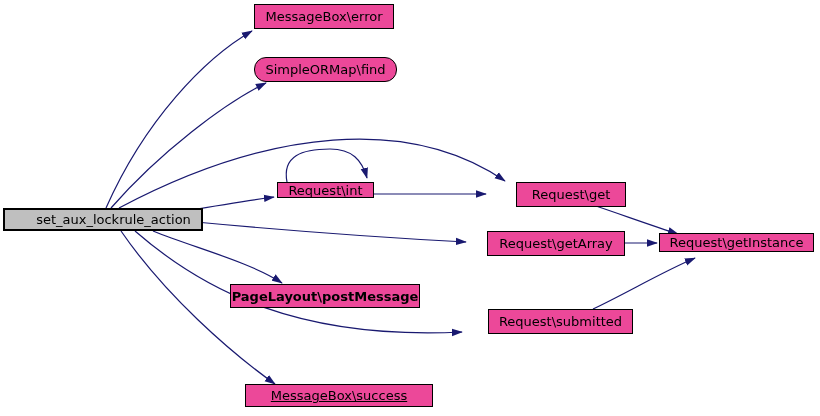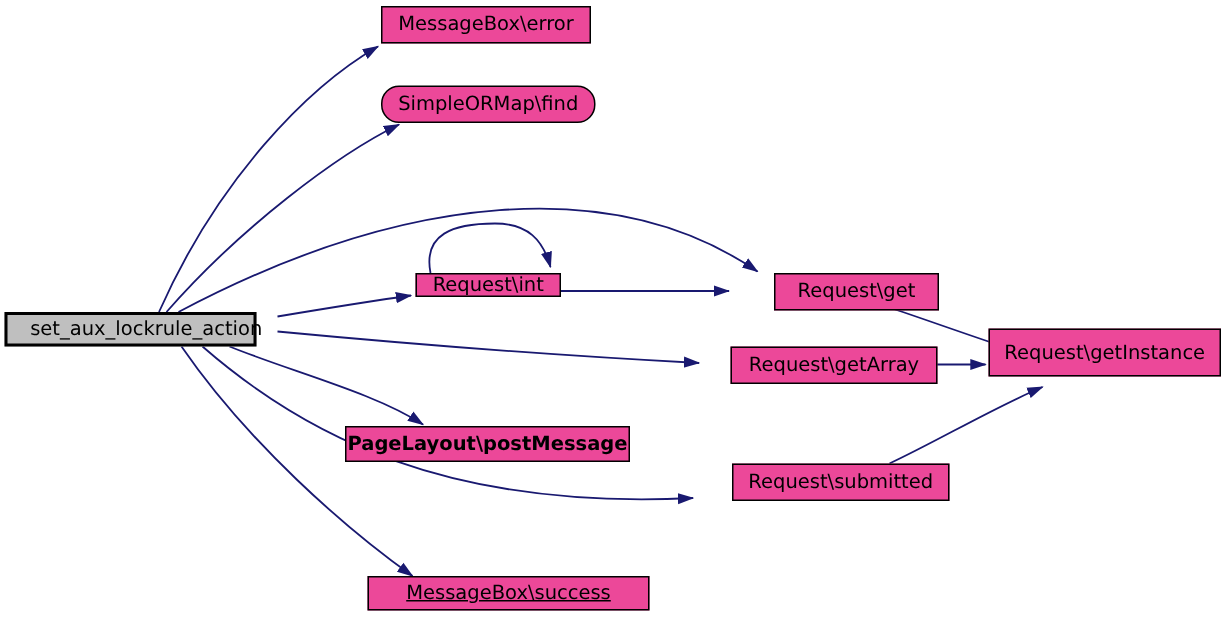--- a/index.html
+++ b/index.html
@@ -61,39 +61,39 @@
         <path d="M135,231 C205,292 300,340 462,332" marker-end="url(#arrowhead)"></path>
         <path d="M121,231 C165,295 230,352 275,384" marker-end="url(#arrowhead)"></path>
         <path d="M287,182 C282,156 302,149 330,149 C352,149 362,160 367,178" marker-end="url(#arrowhead)"></path>
         <path d="M374,194 L486,194" marker-end="url(#arrowhead)"></path>
         <path d="M590,204 C620,214 650,225 678,234" marker-end="url(#arrowhead)"></path>
         <path d="M609,243 L657,243" marker-end="url(#arrowhead)"></path>
         <path d="M593,309 C625,294 662,272 695,258" marker-end="url(#arrowhead)"></path>
       </g>
   </svg>
   <div id="node-layer">
-      <div class="node highlight" style="left: 3px; top: 208px; width: 168px; height: 23px; padding-left: 21px;">
+      <div class="node highlight" style="left: 3px; top: 208px; width: 200px; height: 23px; padding-left: 21px;">
         <span>set_aux_lockrule_action</span>
       </div>
       <div class="node" style="left: 254px; top: 4px; width: 140px; height: 25px;">
         <span>MessageBox\error</span>
       </div>
       <div class="node" style="left: 254px; top: 57px; width: 143px; height: 25px; border-radius: 12px;">
         <span>SimpleORMap\find</span>
       </div>
       <div class="node" style="left: 277px; top: 182px; width: 97px; height: 16px;">
         <span>Request\int</span>
       </div>
       <div class="node" style="left: 488px; top: 182px; width: 110px; height: 25px; margin-left: 28px;">
         <span>Request\get</span>
       </div>
       <div class="node" style="left: 471px; top: 231px; width: 138px; height: 25px; margin-left: 16px;">
         <span>Request\getArray</span>
       </div>
-      <div class="node" style="left: 659px; top: 219px; width: 155px; height: 32px;">
+      <div class="node" style="left: 659px; top: 233px; width: 155px; height: 19px;">
         <span>Request\getInstance</span>
       </div>
       <div class="node" style="left: 230px; top: 284px; width: 190px; height: 24px; font-weight: bold;">
         <span>PageLayout\postMessage</span>
       </div>
       <div class="node" style="left: 488px; top: 309px; width: 145px; height: 25px;">
         <span>Request\submitted</span>
       </div>
       <div class="node" style="left: 245px; top: 384px; width: 188px; height: 23px; text-decoration: underline;">
         <span>MessageBox\success</span>

